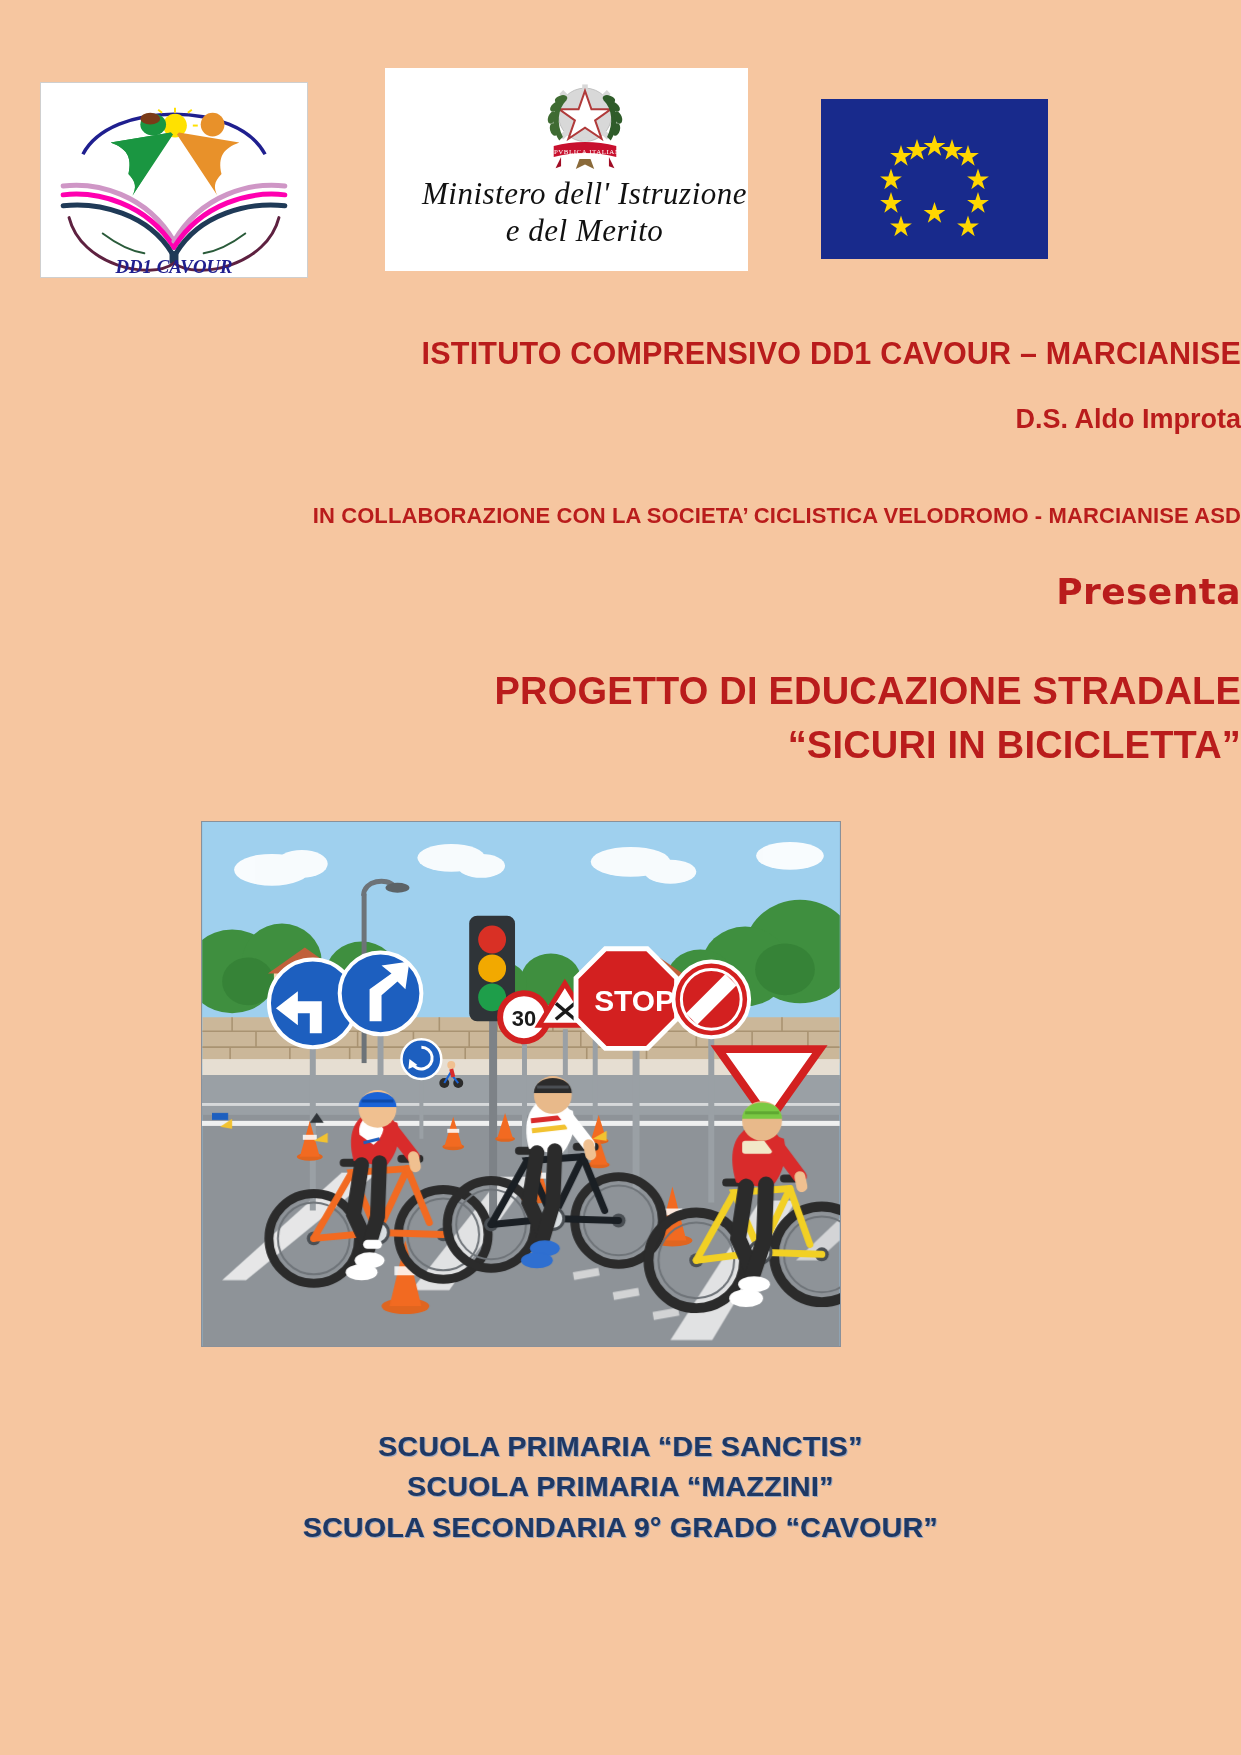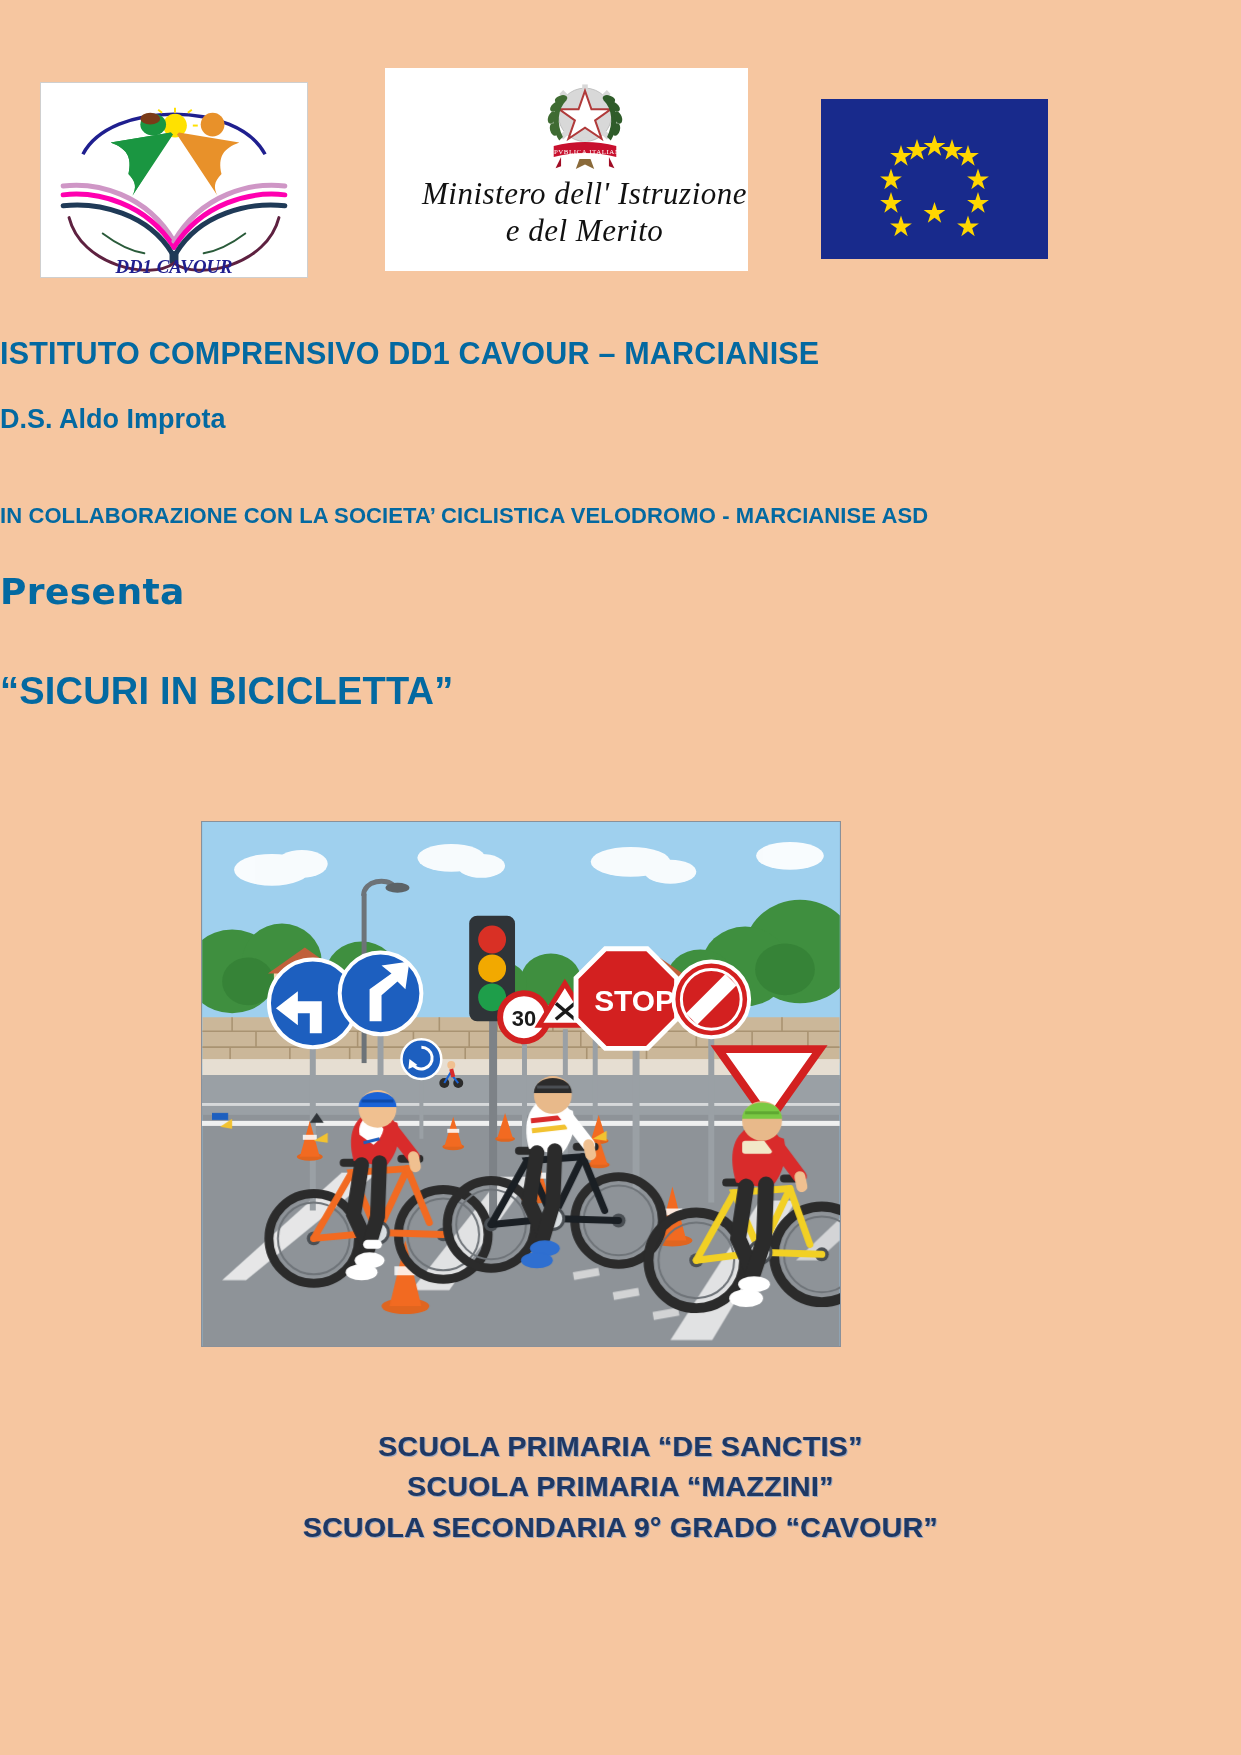--- a/index.html
+++ b/index.html
@@ -77,22 +77,22 @@
     background: #182a8c;
     overflow: hidden;
   }
   .eu-flag svg { display:block; width:100%; height:100%; }
 
   
   .txt {
     position: absolute;
     left: 0;
     width: 1241px;
-    text-align: left;
-    color: #0369a1;
+    text-align: right;
+    color: #b91c1c;
     font-weight: bold;
   }
   .headline-1 {
     top: 336px;
     font-size: 30.5px;
     letter-spacing: 0.2px;
   }
   .headline-2 {
     top: 404px;
     font-size: 27px;
@@ -264,20 +264,21 @@
       </g>
     </svg>
   </div>
 </div>
 
 <div class="txt headline-1">ISTITUTO COMPRENSIVO DD1 CAVOUR – MARCIANISE</div>
 <div class="txt headline-2">D.S. Aldo Improta</div>
 <div class="txt collab">IN COLLABORAZIONE CON LA SOCIETA’ CICLISTICA VELODROMO - MARCIANISE ASD</div>
 <div class="txt presenta">Presenta</div>
 <div class="txt project-title">
+  <div>PROGETTO DI EDUCAZIONE STRADALE</div>
   <div>“SICURI IN BICICLETTA”</div>
 </div>
 
 <div class="illustration">
   <svg viewBox="0 0 640 526" xmlns="http://www.w3.org/2000/svg">
     <defs>
       <clipPath id="frameClip">
           <rect x="0" y="0" width="640" height="526"></rect>
         </clipPath>
     </defs>

